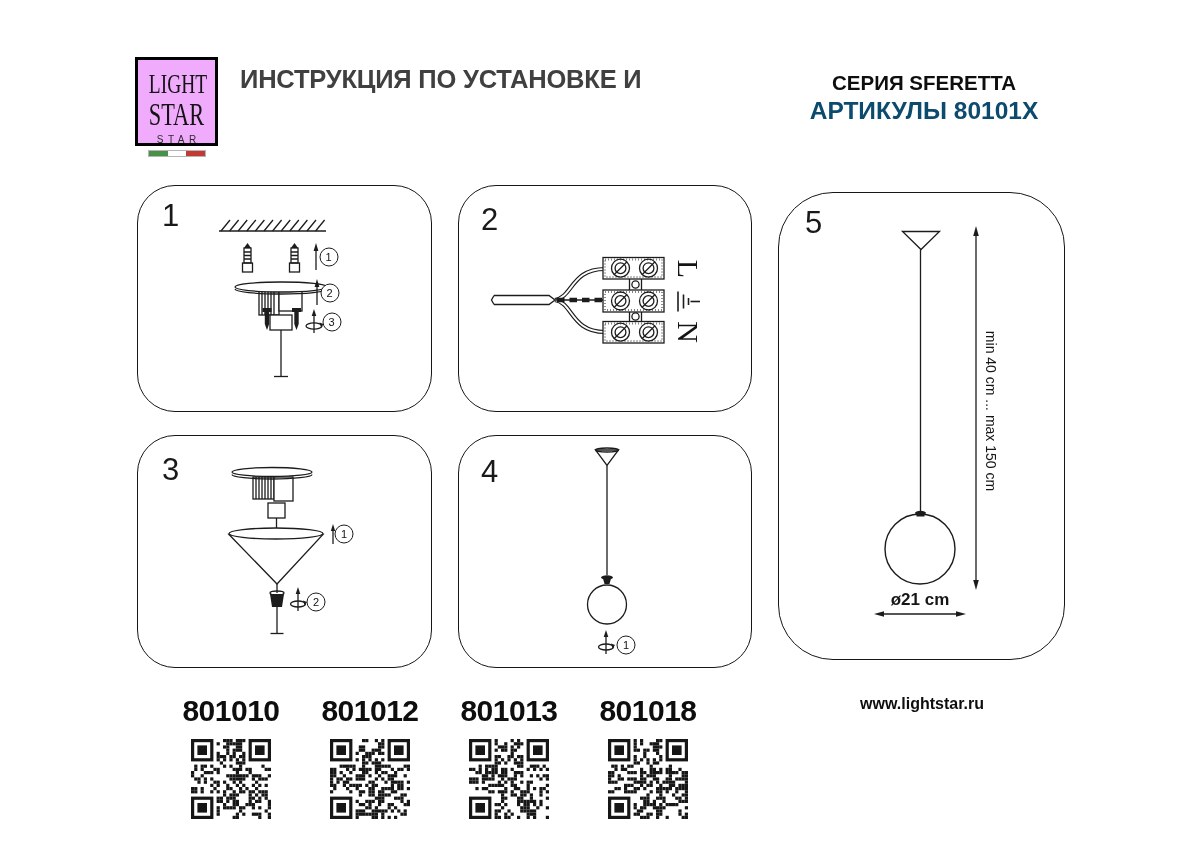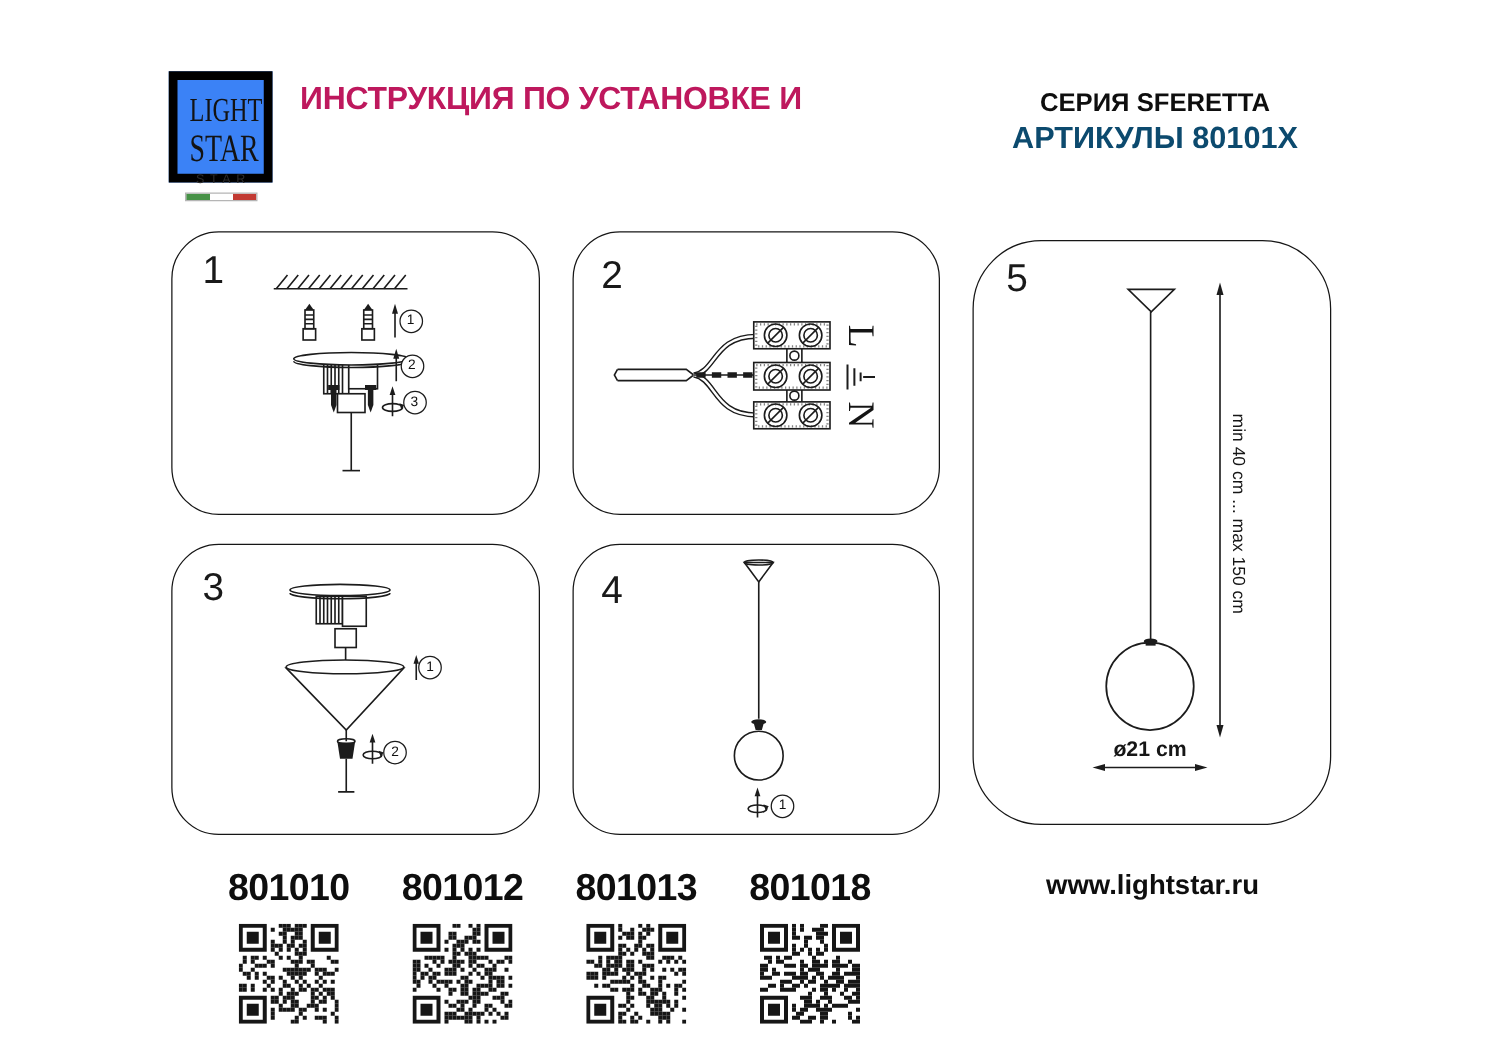--- a/index.html
+++ b/index.html
@@ -1,26 +1,26 @@
 <!DOCTYPE html>
 <html><head>
 <meta charset="utf-8">
 <style>
   html,body{margin:0;padding:0;background:#e8e8e8;}
   #page{position:relative;width:1200px;height:848px;background:#ffffff;overflow:hidden;
         font-family:"Liberation Sans","DejaVu Sans",sans-serif;color:#111;}
 
   
-  .logo-box{position:absolute;left:135px;top:57px;width:83px;height:89px;border:7px solid #000000;background:#3b82f6;box-sizing:border-box;}
+  .logo-box{position:absolute;left:135px;top:57px;width:83px;height:89px;border:3px solid #000000;background:#f0abfc;box-sizing:border-box;}
   .logo-word{display:block;text-align:center;font-family:"Liberation Serif","DejaVu Serif",serif;font-weight:400;color:#131313;transform:scaleX(.72);line-height:1;}
   .logo-light{font-size:27px;margin-top:11px;}
   .logo-star{font-size:31px;margin-top:1px;}
   .logo-group{display:block;text-align:center;font-size:10px;letter-spacing:4.5px;text-indent:4.5px;color:#2b2b2b;margin-top:4px;}
   .flag{width:56px;height:5px;margin:5px auto 0;border:1px solid #b5b5b5;box-sizing:content-box;}
-  .doc-title{position:absolute;left:240px;top:63px;font-size:25.5px;font-weight:700;line-height:33px;letter-spacing:-0.2px;color:#be185d;}
+  .doc-title{position:absolute;left:240px;top:63px;font-size:25.5px;font-weight:700;line-height:33px;letter-spacing:-0.2px;color:#404040;}
   .hdr-series{position:absolute;left:924px;top:71px;transform:translateX(-50%);font-size:20.5px;font-weight:700;white-space:nowrap;color:#0e0e0e;text-align:right;}
   .hdr-articles{position:absolute;left:924px;top:97px;transform:translateX(-50%);font-size:24.5px;font-weight:700;white-space:nowrap;color:#0c4a6e;}
 
   
   .panel{position:absolute;border:1.6px solid #161616;border-radius:38px;background:#fff;box-sizing:border-box;}
   .panel svg.diagram{position:absolute;left:0;top:0;}
   .step-num{position:absolute;font-size:31px;font-weight:400;line-height:1;color:#191919;}
   .marker{position:absolute;width:19px;height:19px;box-sizing:border-box;border:1.3px solid #1c1c1c;border-radius:50%;
           display:flex;align-items:center;justify-content:center;font-size:11px;line-height:1;color:#111;
           transform:translate(-50%,-50%);background:#fff;}
@@ -33,21 +33,21 @@
   .diagram .ln{stroke:#1c1c1c;stroke-width:1.3;fill:none;}
   .diagram .ln2{stroke:#1c1c1c;stroke-width:1.6;fill:none;}
   .diagram .wfill{stroke:#1c1c1c;stroke-width:1.3;fill:#fff;}
   .diagram .blk{fill:#1c1c1c;stroke:none;}
   .diagram .wireout{stroke:#1c1c1c;stroke-width:4.2;fill:none;}
 
   
   .product{position:absolute;top:694px;width:120px;text-align:center;}
   .article{font-size:30px;font-weight:700;letter-spacing:-0.5px;white-space:nowrap;color:#0e0e0e;}
   .qr{display:block;width:80px;height:80px;margin:11px auto 0;}
-  .website{position:absolute;left:922px;top:695px;transform:translateX(-50%);font-size:22px;font-weight:700;color:#0e0e0e;}
+  .website{position:absolute;left:922px;top:695px;transform:translateX(-50%);font-size:16px;font-weight:700;color:#0e0e0e;}
 </style>
 </head>
 <body>
 
 <div id="page">
 
   <div class="logo-box">
     <span class="logo-word logo-light">LIGHT</span>
     <span class="logo-word logo-star">STAR</span>
     <span class="logo-group">STAR</span>

